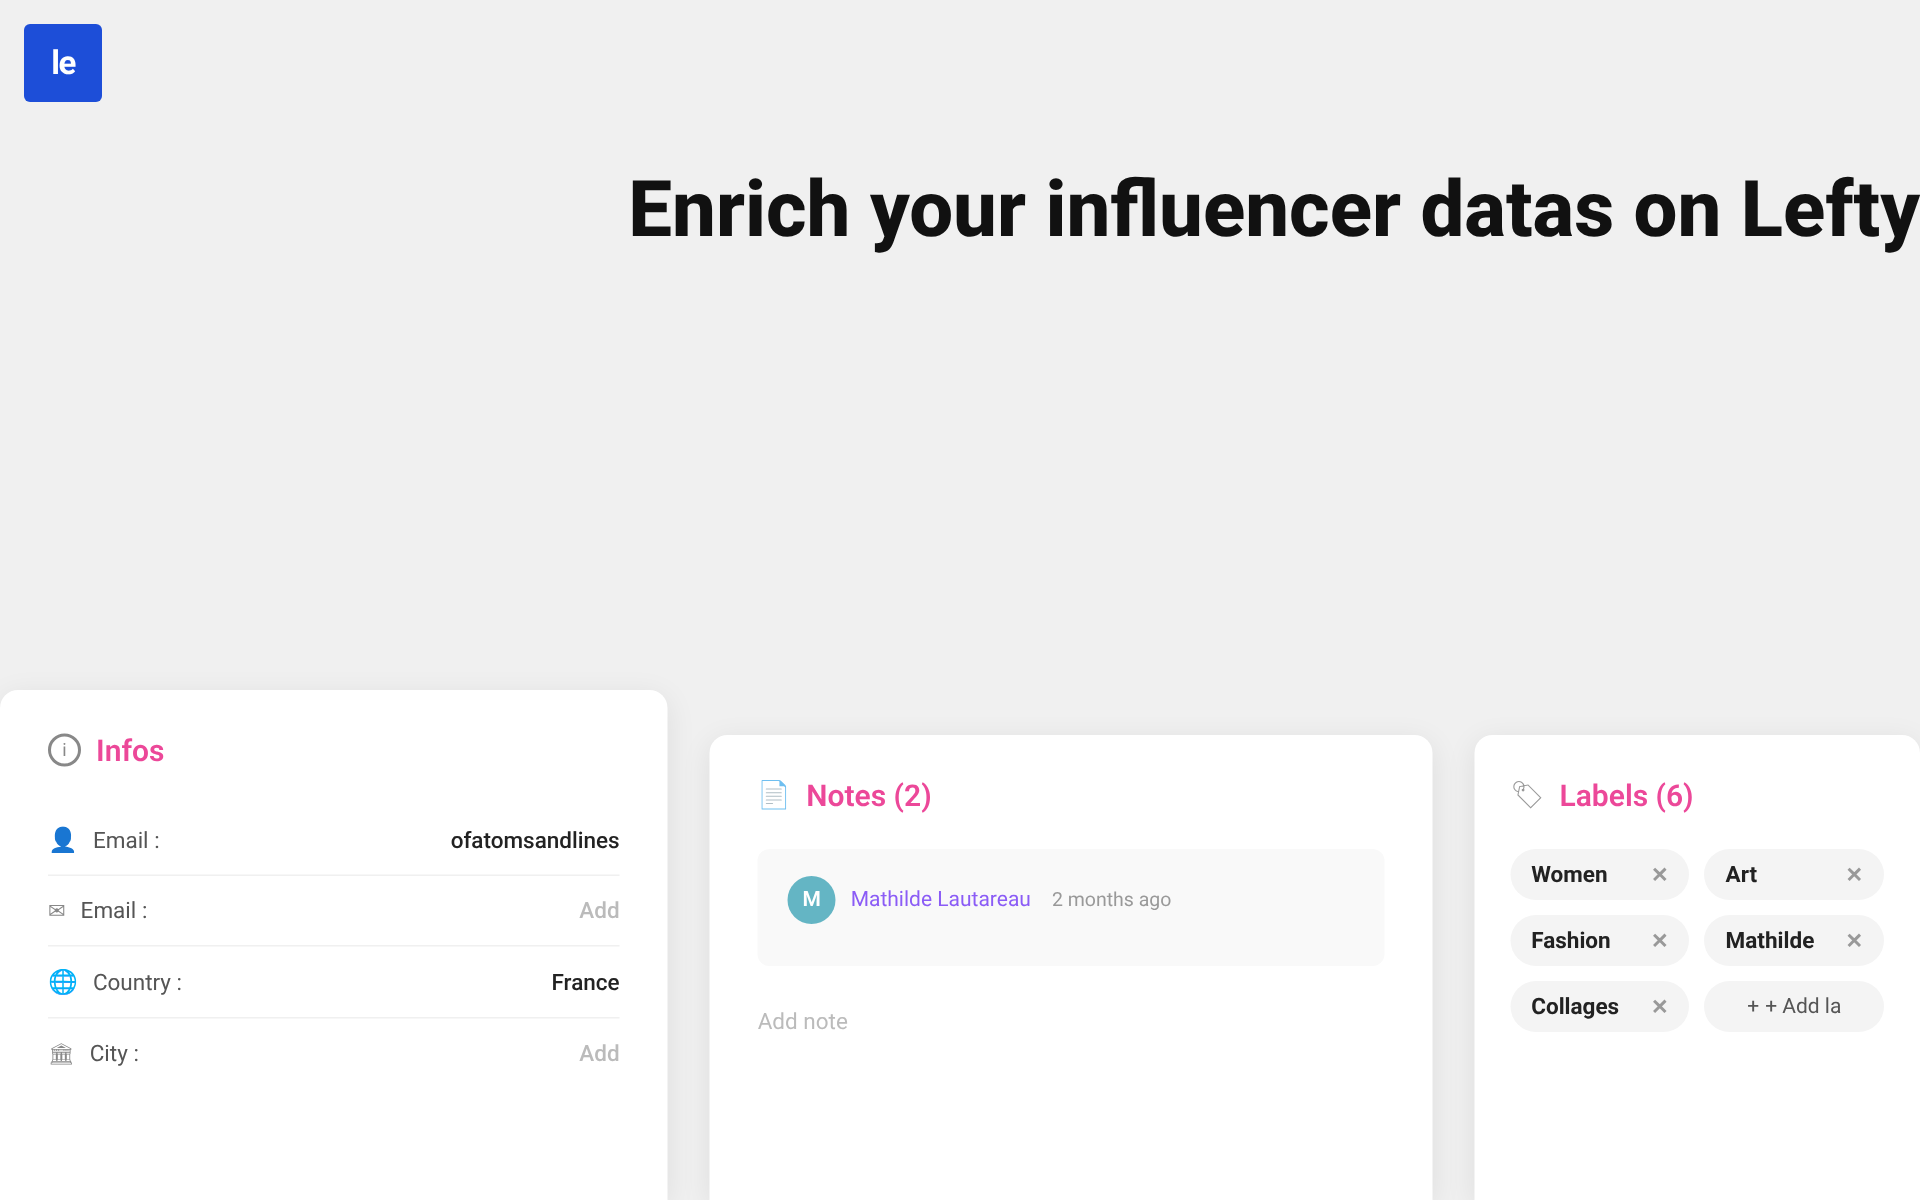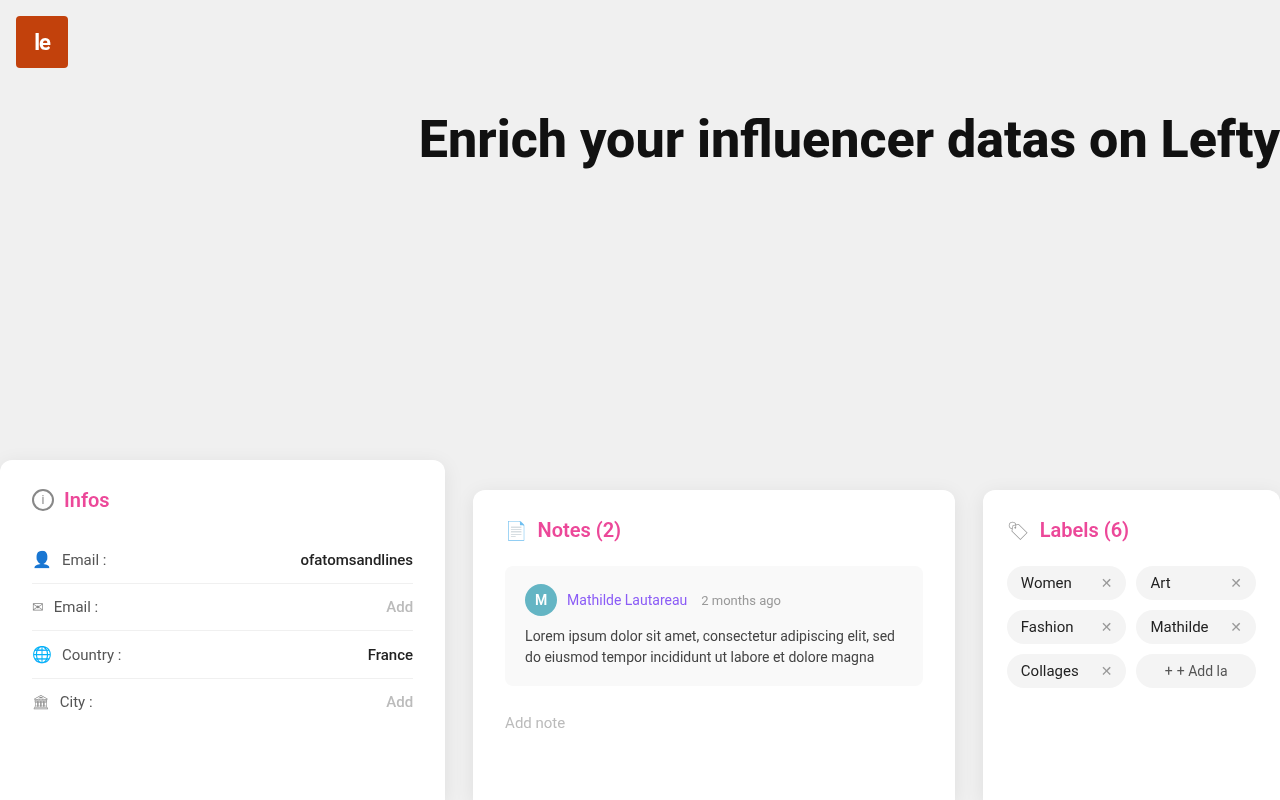--- a/index.html
+++ b/index.html
@@ -20,21 +20,21 @@
     
     .logo-area {
       position: absolute;
       top: 16px;
       left: 16px;
     }
 
     .logo-box {
       width: 52px;
       height: 52px;
-      background: #c2410c;
+      background: #1d4ed8;
       display: flex;
       align-items: center;
       justify-content: center;
       border-radius: 4px;
     }
 
     .logo-text {
       color: white;
       font-size: 22px;
       font-weight: 700;
@@ -222,21 +222,21 @@
 
     .label-tag {
       display: flex;
       align-items: center;
       justify-content: space-between;
       background: #f4f4f4;
       border-radius: 20px;
       padding: 8px 14px;
       font-size: 15px;
       color: #222;
-      font-weight: 400;
+      font-weight: 700;
     }
 
     .label-x {
       color: #999;
       font-size: 14px;
       margin-left: 6px;
       cursor: pointer;
     }
 
     .add-label-tag {
@@ -358,21 +358,20 @@
     </div>
 
     <div class="note-item">
       <div class="note-author-row">
         <div class="avatar">
           <span>M</span>
         </div>
         <span class="author-name">Mathilde Lautareau</span>
         <span class="note-time">2 months ago</span>
       </div>
-      <p class="note-text">Lorem ipsum dolor sit amet, consectetur adipiscing elit, sed do eiusmod tempor incididunt ut labore et dolore magna</p>
     </div>
 
     <div class="add-note">Add note</div>
   </div>
 
   <div class="labels-card">
     <div class="card-header">
       <span class="icon-label">🏷</span>
       <span class="card-title">Labels (6)</span>
     </div>

